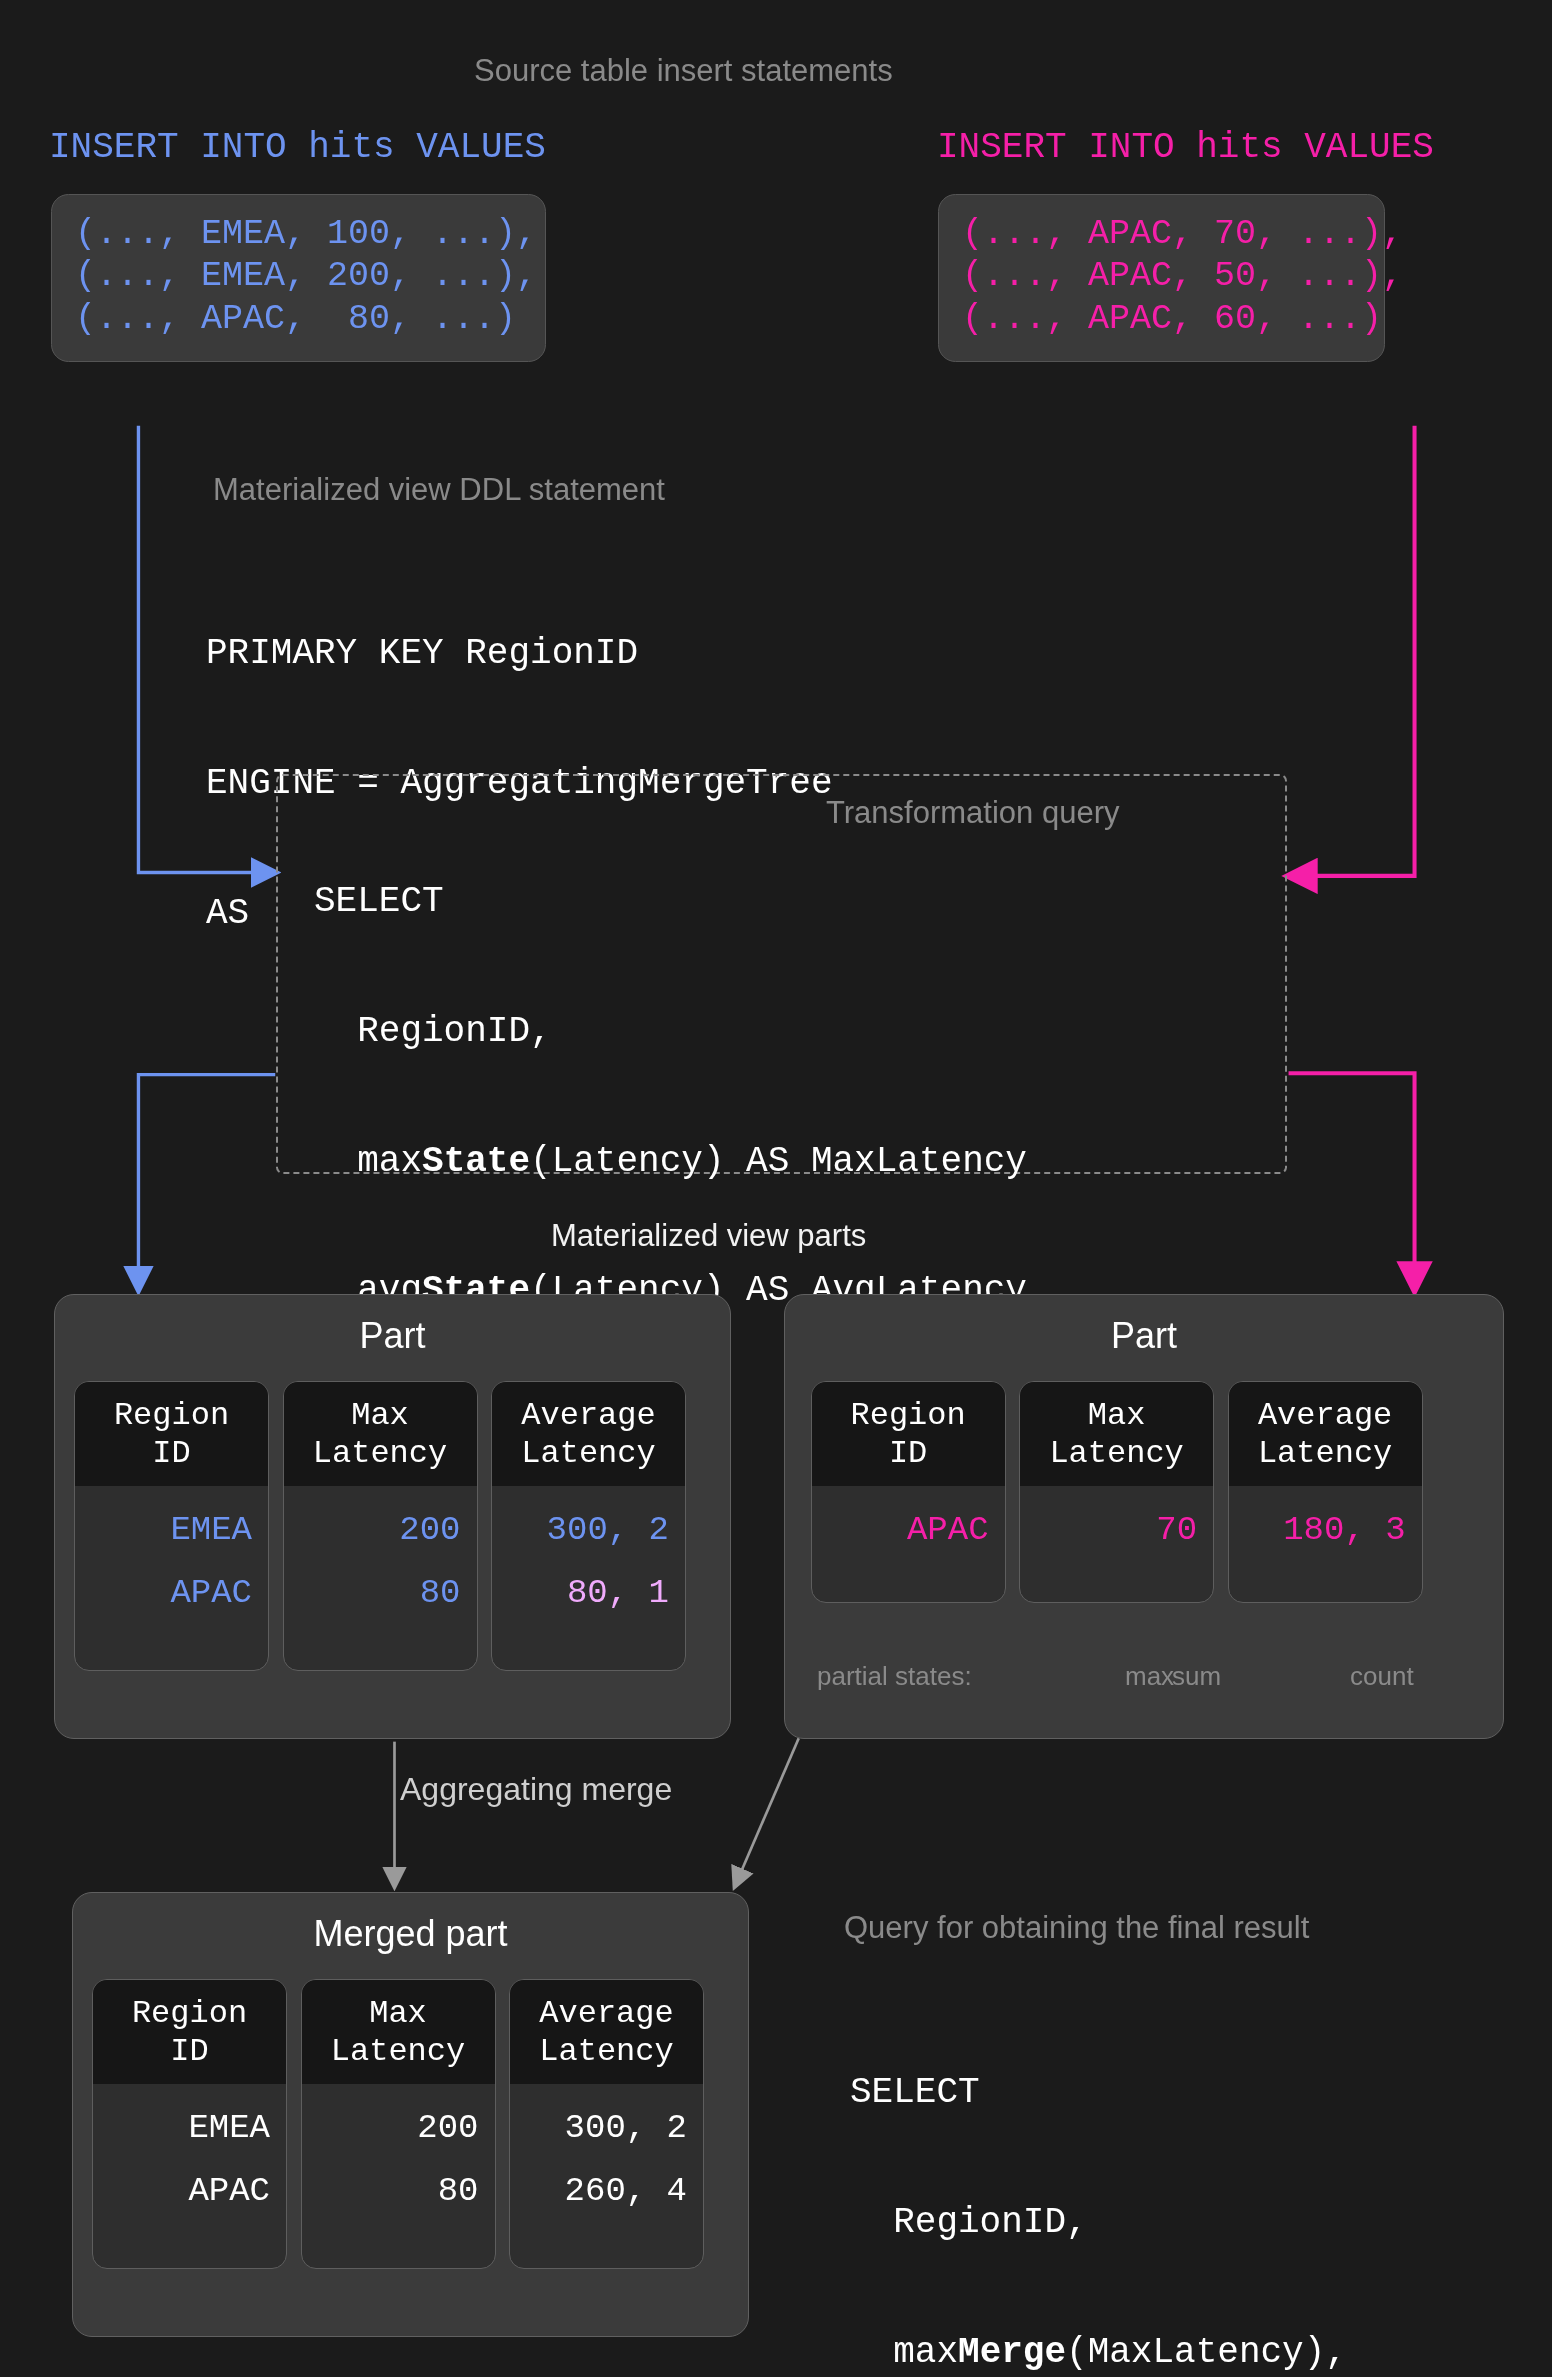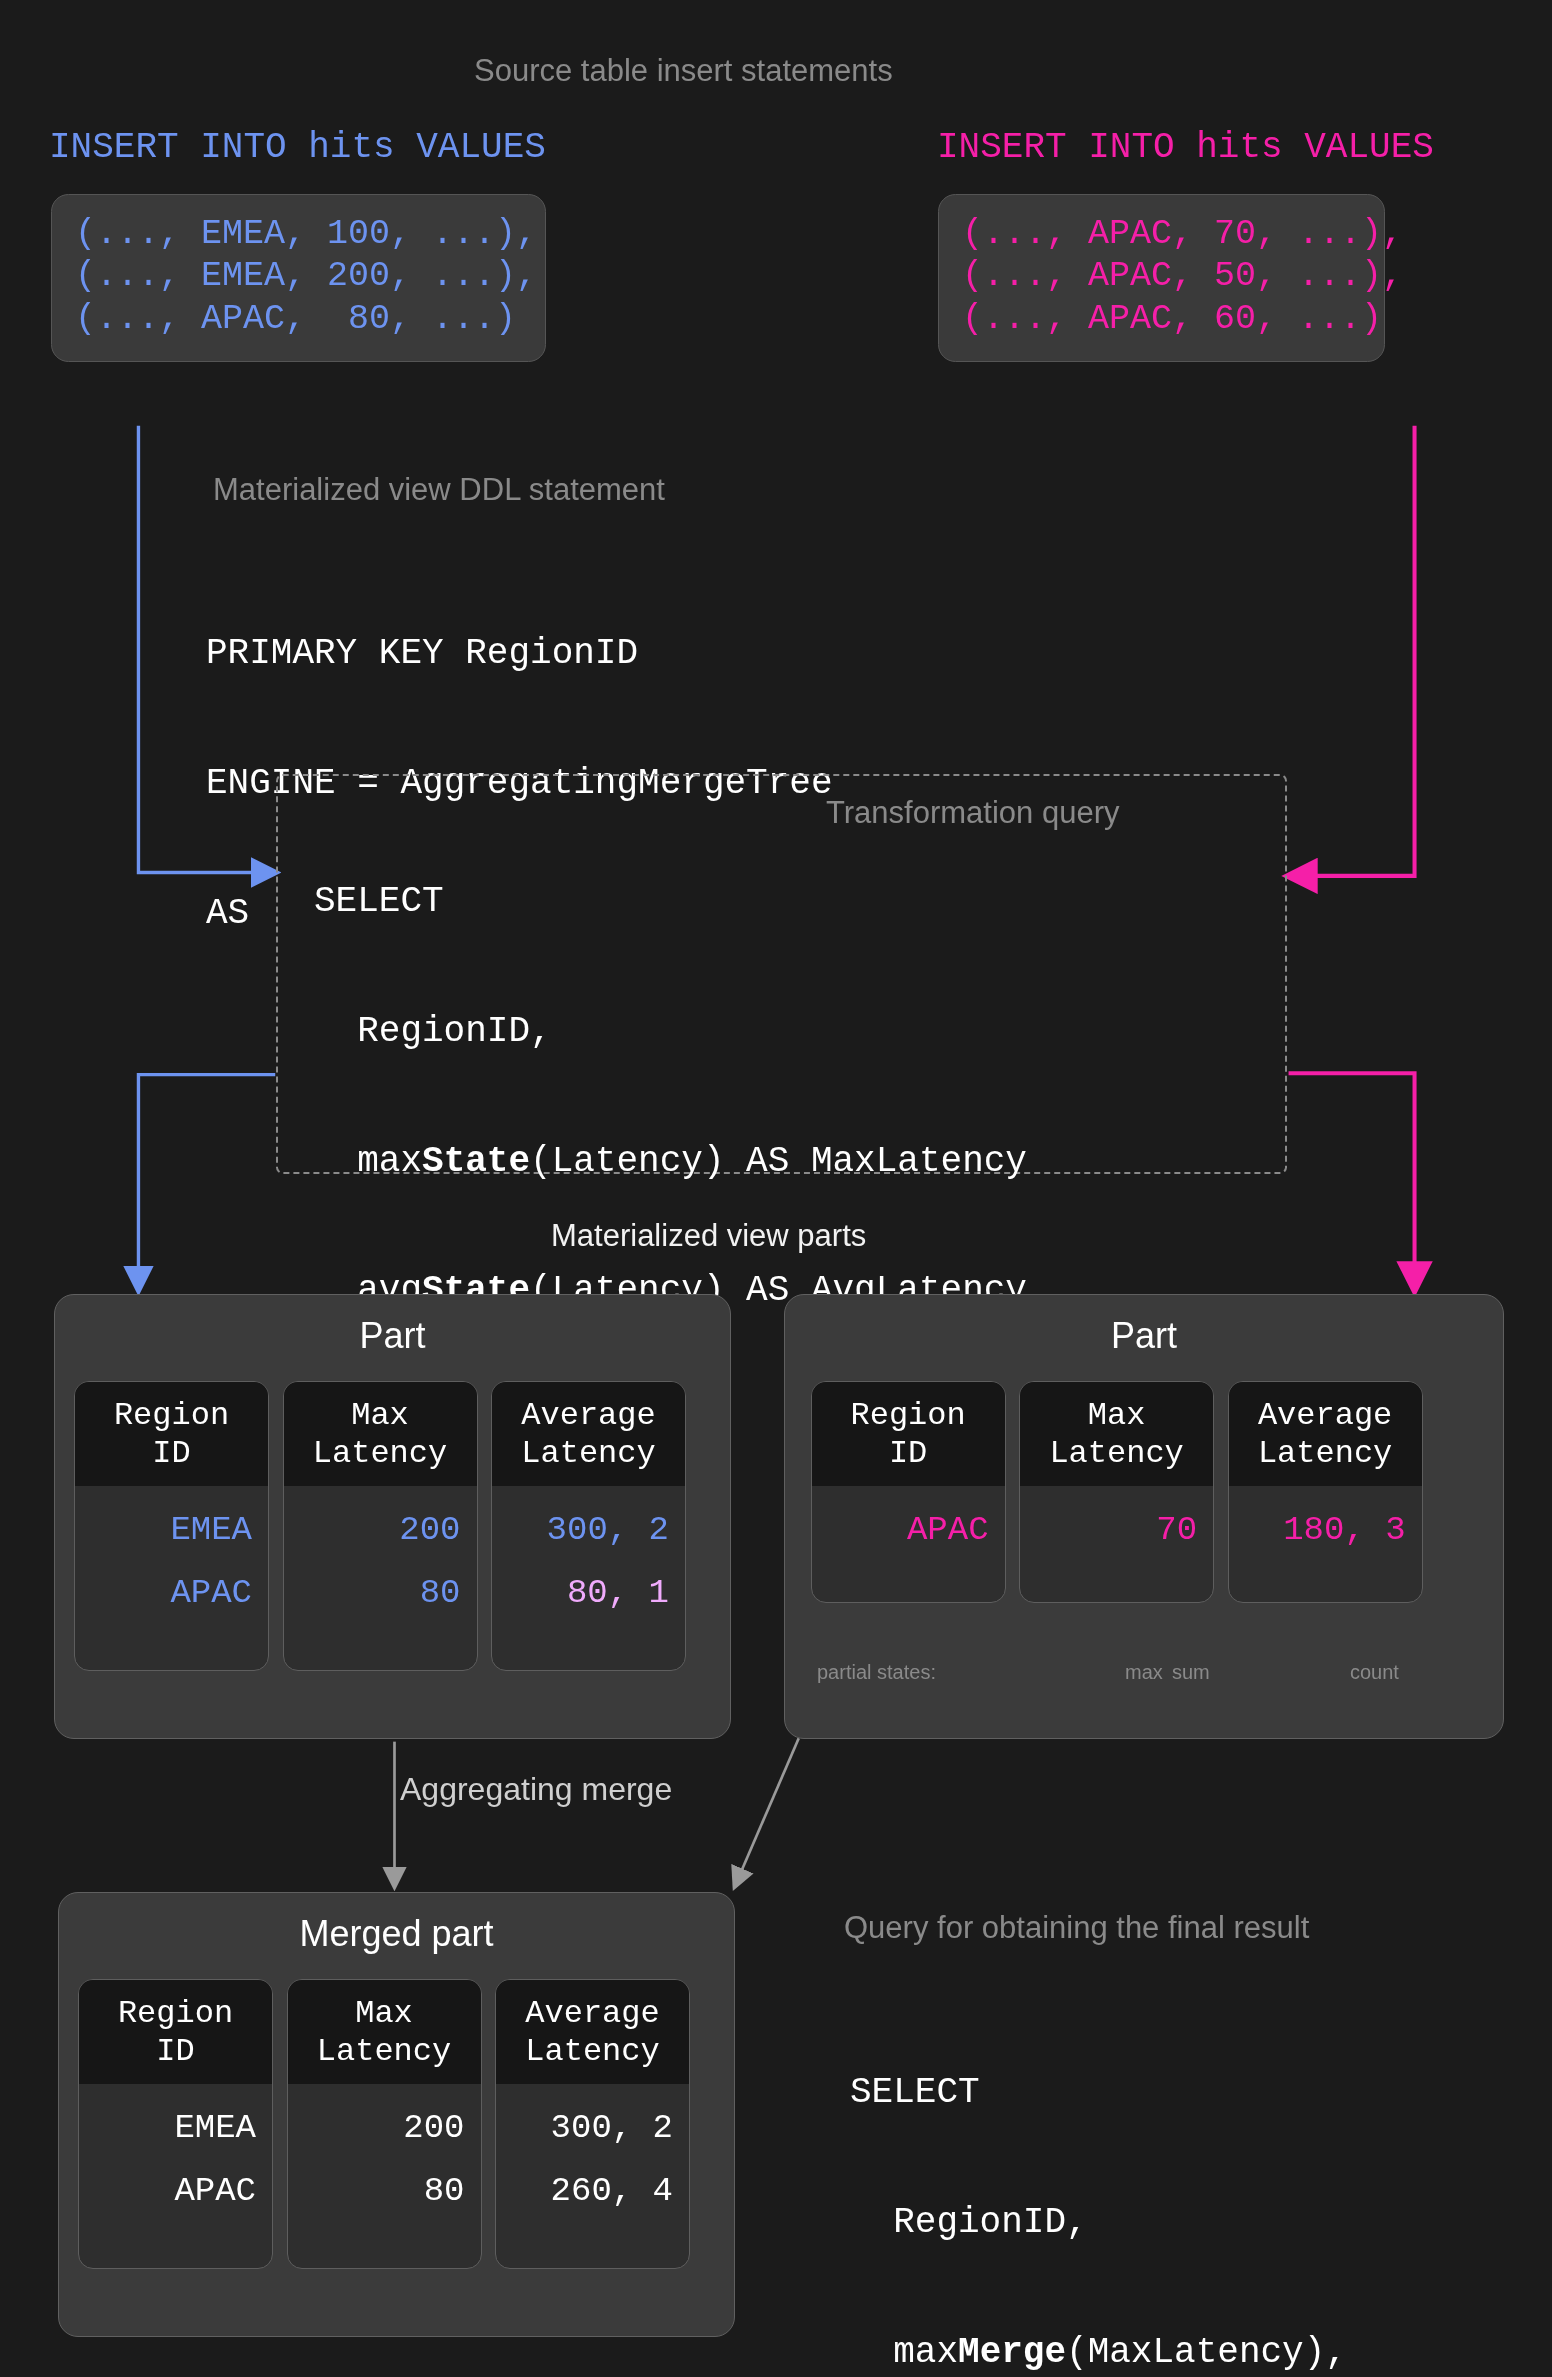--- a/index.html
+++ b/index.html
@@ -120,21 +120,21 @@
     line-height: 1.0;
     text-align: right;
     white-space: pre;
     padding: 9.4px 16px;
   }
   .cell.white { color: #ffffff; }
 
   
   .partial-lbl {
     color: #8a8a8a;
-    font-size: 20px;
+    font-size: 26px;
     font-family: "Liberation Sans", sans-serif;
     white-space: nowrap;
   }
 
   
   .merge-lbl {
     color: #d0d0d0;
     font-size: 32px;
     font-family: "Liberation Sans", sans-serif;
     white-space: nowrap;
@@ -282,21 +282,21 @@
   </div>
 </div>
 
 <div class="abs partial-lbl" style="left:817px; top:1661px;">partial states:</div>
 <div class="abs partial-lbl" style="left:1125px; top:1661px;">max</div>
 <div class="abs partial-lbl" style="left:1172px; top:1661px;text-align:right;">sum</div>
 <div class="abs partial-lbl" style="left:1350px; top:1661px;">count</div>
 
 <div class="abs merge-lbl" style="left:400px; top:1771px;">Aggregating merge</div>
 
-<div class="abs part-box" style="left:58px; top:1892px; width:677px; height:445px;">
+<div class="abs part-box" style="left:72px; top:1892px; width:677px; height:445px;">
   <div class="part-title" style="margin-top:20px;">Merged part</div>
   <div class="cols" style="margin:24px 19px 0 19px;">
     <div class="col-card" style="width:195px; height:290px;">
       <div class="col-head">Region
 ID</div>
       <div class="col-body">
         <div class="cell white">EMEA</div>
         <div class="cell white" style="padding-top:20px;">APAC</div>
       </div>
     </div>

